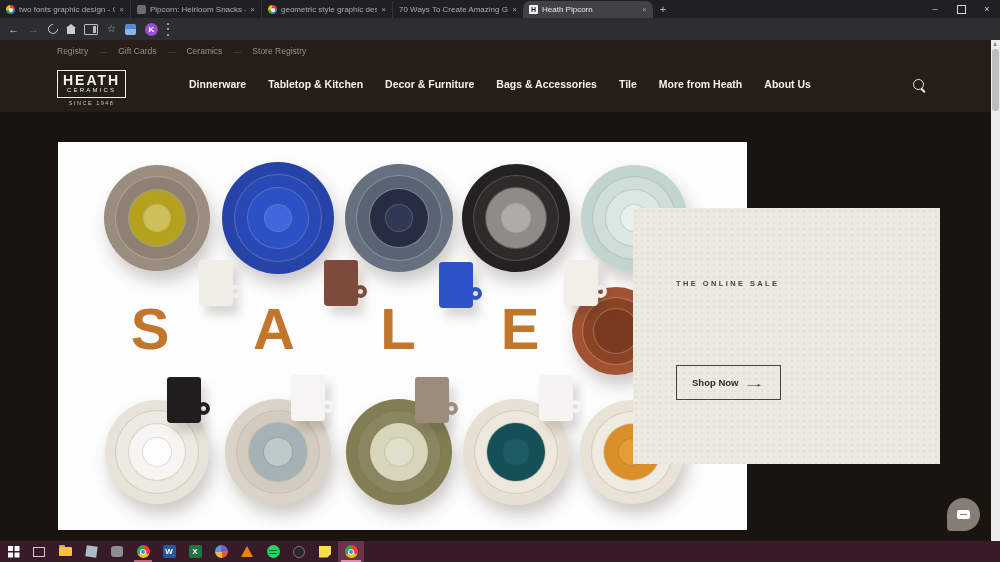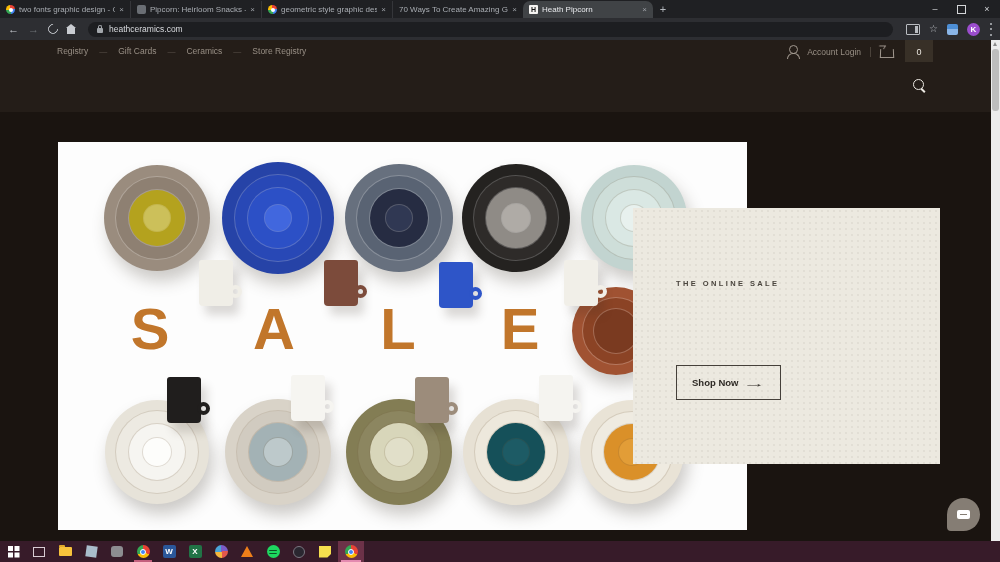--- a/index.html
+++ b/index.html
@@ -178,24 +178,20 @@
       </span>
     <span class="winbtn">×</span>
   </div>
 </div>
 
 <div class="toolbar">
   <span class="navg">←</span>
   <span class="navg dim">→</span>
   <span class="reload"></span>
   <span class="home"></span>
-  <div class="url-pill">
-    <span class="lock"></span>
-    <span class="url-text">heathceramics.com</span>
-  </div>
   <span class="side-icon"></span>
   <span class="star">☆</span>
   <span class="ext-icon"></span>
   <span class="avatar">K</span>
   <span class="kebab">
       <i></i>
       <i></i>
       <i></i>
     </span>
 </div>
@@ -205,30 +201,39 @@
   <div class="utilitybar">
     <div class="util-items" id="util-items">
         <span>Registry</span>
         <span class="util-sep">—</span>
         <span>Gift Cards</span>
         <span class="util-sep">—</span>
         <span>Ceramics</span>
         <span class="util-sep">—</span>
         <span>Store Registry</span>
       </div>
-    <div class="util-right">
-      <span class="person"></span>
-      <span class="acct-label">Account Login</span>
-      <span class="util-div"></span>
-      <span class="cart"></span>
-      <span class="cart-count">0</span>
-    </div>
   </div>
 
   <div class="mainheader">
+    <div class="logo">
+      <div class="logo-box">
+        <div class="logo-line1">HEATH</div>
+        <div class="logo-line2">CERAMICS</div>
+      </div>
+      <div class="logo-tag">SINCE 1948</div>
+    </div>
+    <div class="nav-items" id="nav-items">
+        <span>Dinnerware</span>
+        <span>Tabletop &amp; Kitchen</span>
+        <span>Decor &amp; Furniture</span>
+        <span>Bags &amp; Accessories</span>
+        <span>Tile</span>
+        <span>More from Heath</span>
+        <span>About Us</span>
+      </div>
     <span class="search"></span>
   </div>
 
 
   <div class="hero" id="hero">
       <div class="stack rim-dark" style="left: 46px; top: 23px; width: 106px; height: 106px;">
         <div class="layer shadowbase" style="width: 106px; height: 106px; background: rgb(154, 140, 126);"></div>
         <div class="layer" style="width: 82px; height: 82px; background: rgb(142, 128, 114);"></div>
         <div class="layer" style="width: 56px; height: 56px; background: rgb(180, 162, 30);"></div>
         <div class="layer" style="width: 26px; height: 26px; background: rgb(204, 192, 90);"></div>

